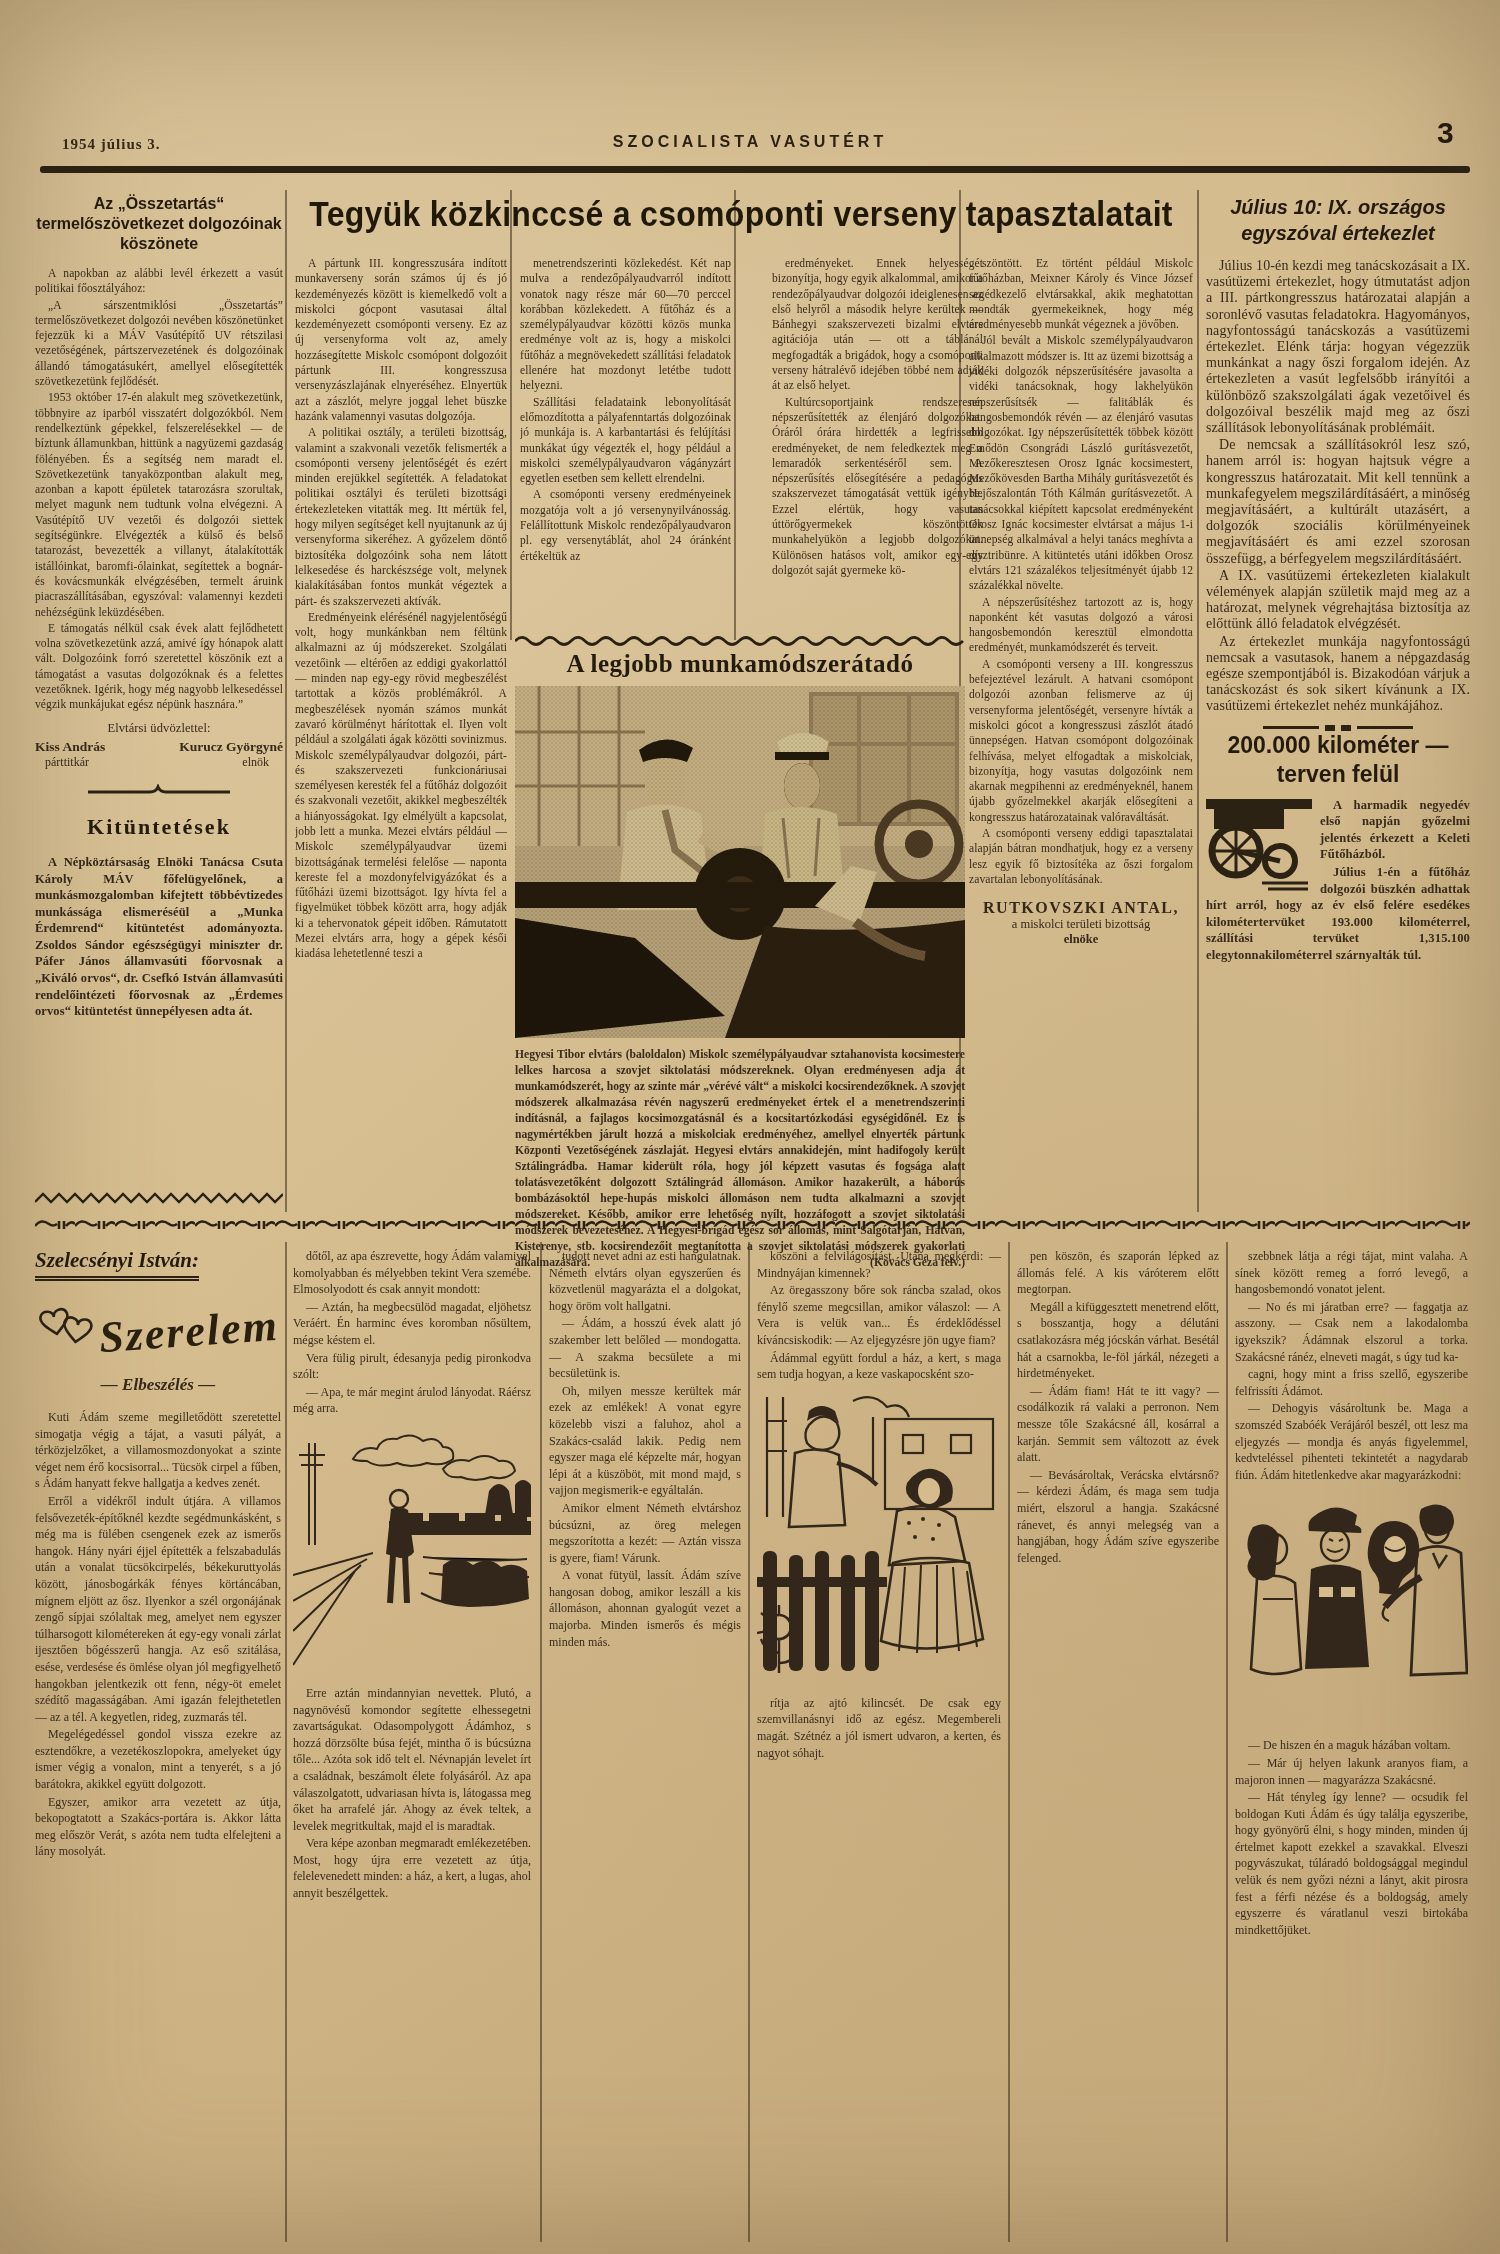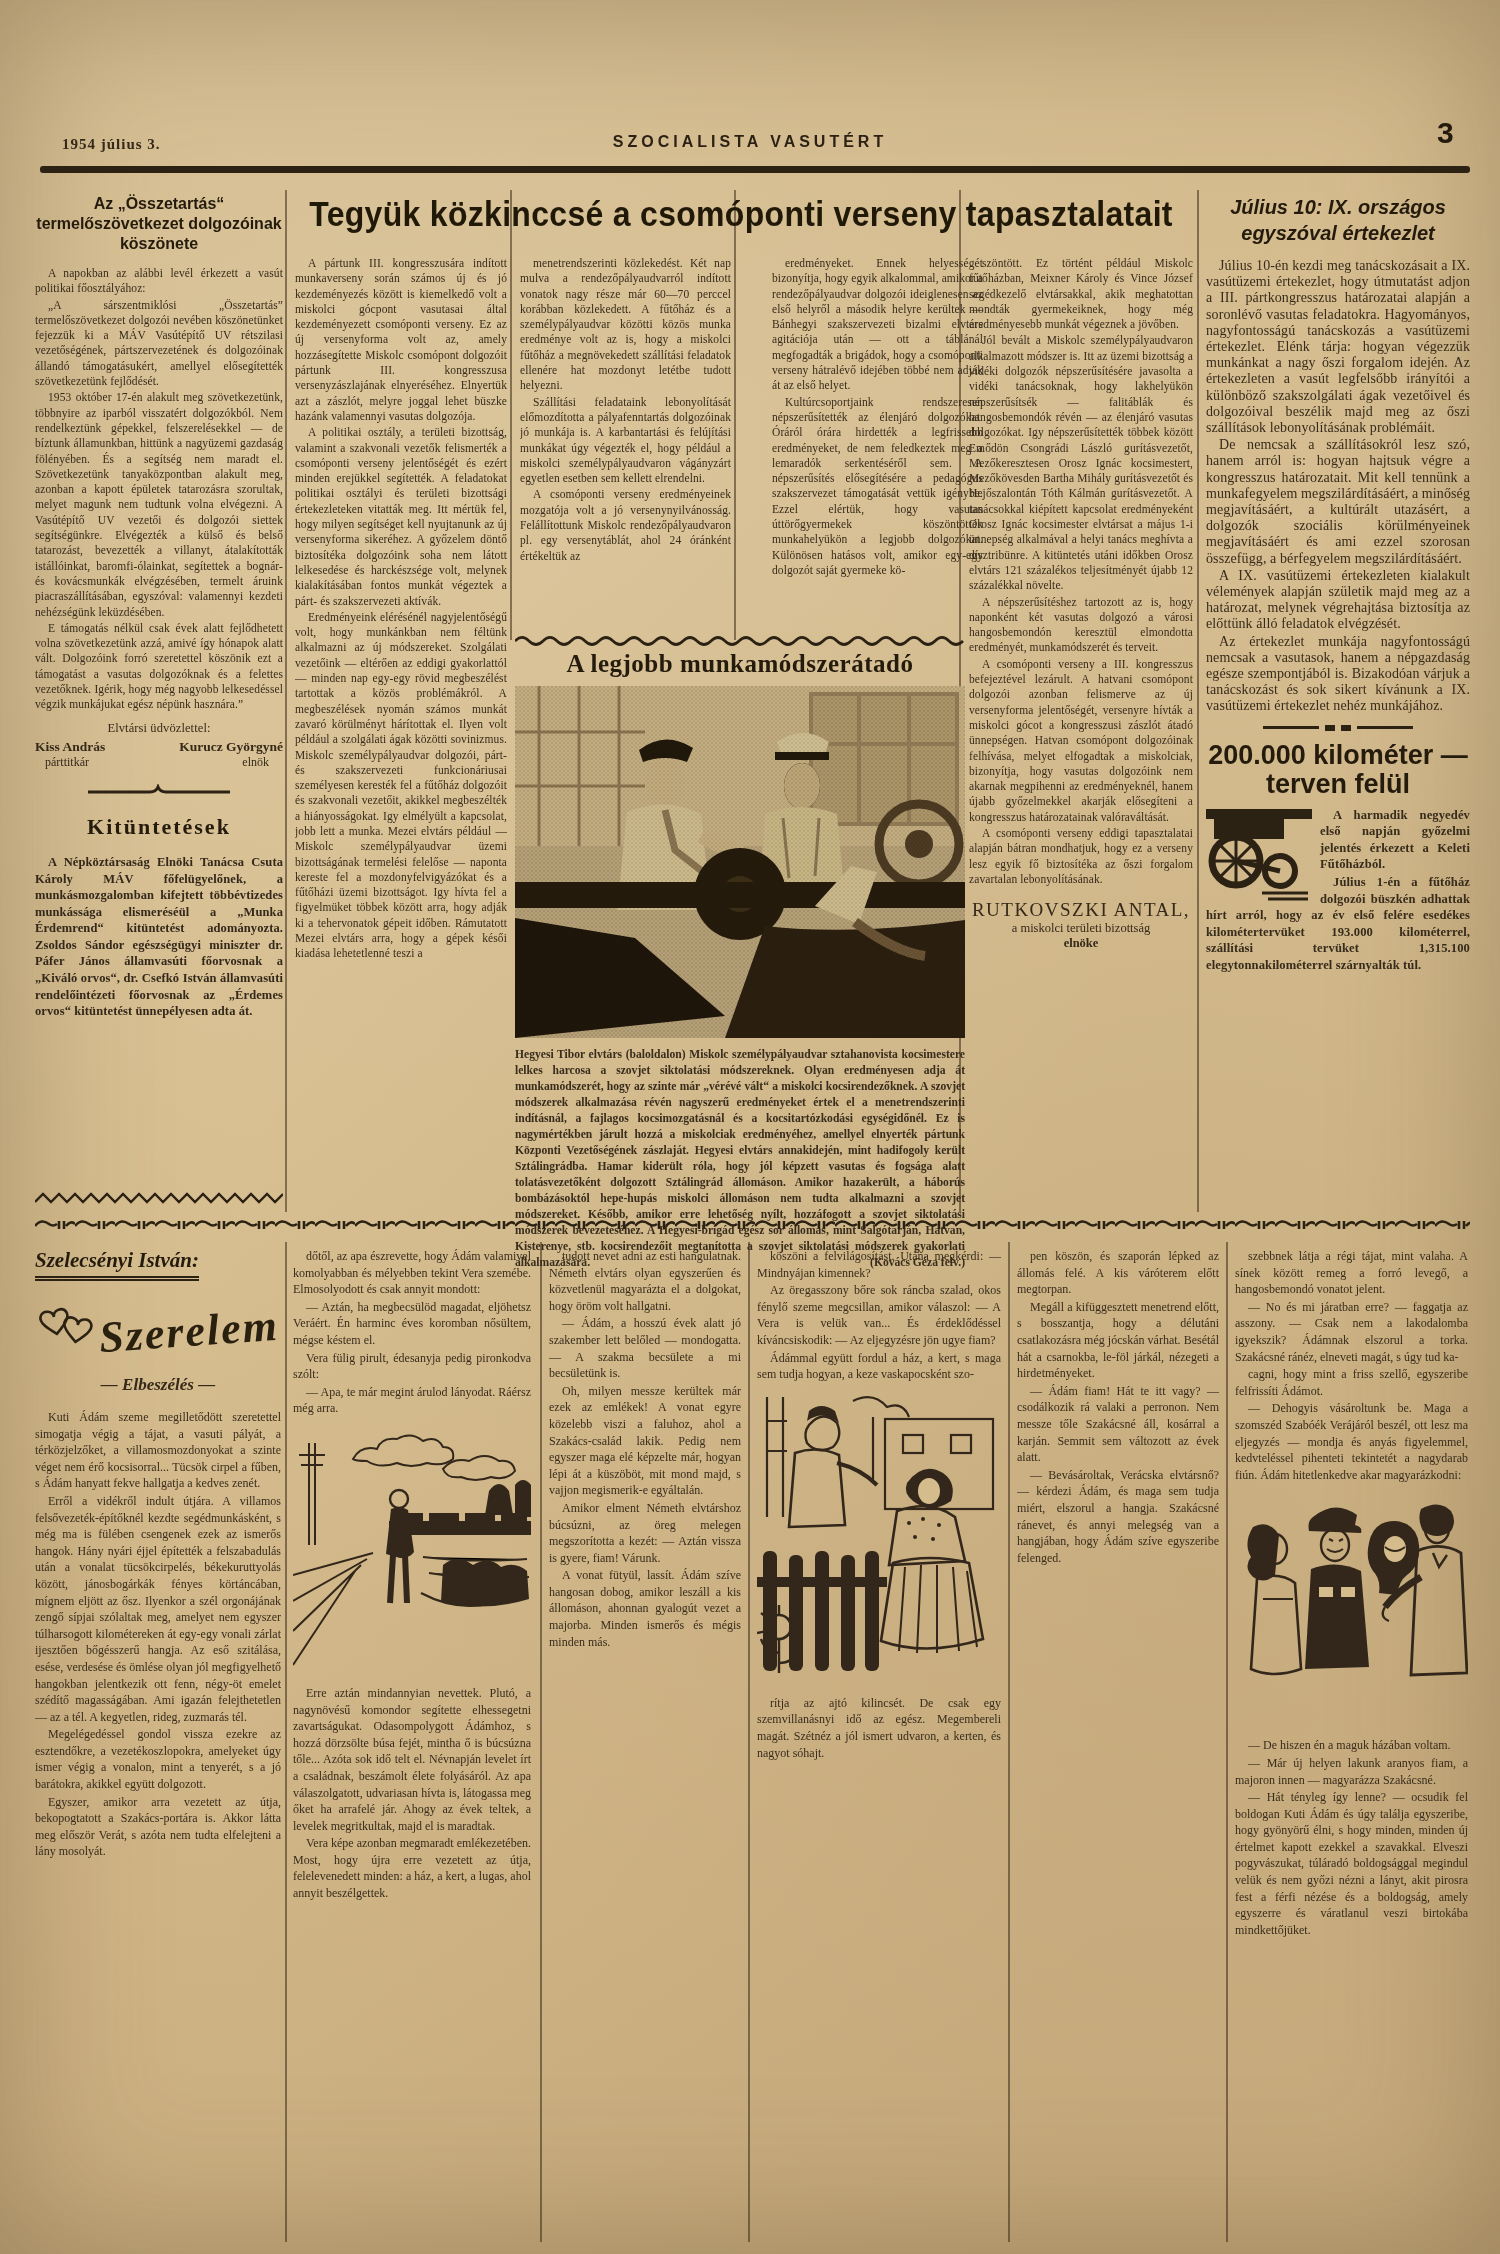--- a/index.html
+++ b/index.html
@@ -90,21 +90,21 @@
       <p class="para">Kultúrcsoportjaink rendszeresen népszerűsítették az élenjáró dolgozókat. Óráról órára hirdették a legfrissebb eredményeket, de nem feledkeztek meg a lemaradók serkentéséről sem. A népszerűsítés elősegítésére a pedagógus szakszervezet támogatását vettük igénybe. Ezzel elértük, hogy vasutas úttörőgyermekek köszöntötték munkahelyükön a legjobb dolgozókat. Különösen hatásos volt, amikor egy-egy dolgozót saját gyermeke kö-</p>
     </div>
   <div class="abs col" style="left:969px;top:256px;width:224px;height:952px;">
     <div class="body-txt">
         <p class="para">szöntött. Ez történt például Miskolc fűtőházban, Meixner Károly és Vince József segédkezelő elvtársakkal, akik meghatottan mondták gyermekeiknek, hogy még eredményesebb munkát végeznek a jövőben.</p>
         <p class="para">Jól bevált a Miskolc személypályaudvaron alkalmazott módszer is. Itt az üzemi bizottság a vidéki dolgozók népszerűsítésére javasolta a vidéki tanácsoknak, hogy lakhelyükön népszerűsítsék — falitáblák és hangosbemondók révén — az élenjáró vasutas dolgozókat. Igy népszerűsítették többek között Emődön Csongrádi László gurításvezetőt, Mezőkeresztesen Orosz Ignác kocsimestert, Mezőkövesden Bartha Mihály gurításvezetőt és Hejőszalontán Tóth Kálmán gurításvezetőt. A tanácsokkal kiépített kapcsolat eredményeként Orosz Ignác kocsimester elvtársat a május 1-i ünnepség alkalmával a helyi tanács meghívta a dísztribünre. A kitüntetés utáni időkben Orosz elvtárs 121 százalékos teljesítményét újabb 12 százalékkal növelte.</p>
         <p class="para">A népszerűsítéshez tartozott az is, hogy naponként két vasutas dolgozó a városi hangosbemondón keresztül elmondotta eredményét, munkamódszerét és terveit.</p>
         <p class="para">A csomóponti verseny a III. kongresszus befejeztével lezárult. A hatvani csomópont dolgozói azonban felismerve az új versenyforma jelentőségét, versenyre hívták a miskolci gócot a kongresszusi zászlót átadó ünnepségen. Hatvan csomópont dolgozóinak felhívása, melyet elfogadtak a miskolciak, bizonyítja, hogy vasutas dolgozóink nem akarnak megpihenni az eredményeknél, hanem újabb győzelmekkel akarják elősegíteni a kongresszus határozatainak valóraváltását.</p>
         <p class="para">A csomóponti verseny eddigi tapasztalatai alapján bátran mondhatjuk, hogy ez a verseny lesz egyik fő biztosítéka az őszi forgalom zavartalan lebonyolításának.</p>
       </div>
-    <div class="center" style="margin-top:12px;font-weight:normal;font-size:19px;letter-spacing:1.5px;">RUTKOVSZKI ANTAL,</div>
+    <div class="center" style="margin-top:12px;font-weight:bold;font-size:16px;letter-spacing:1.5px;">RUTKOVSZKI ANTAL,</div>
     <div class="center" style="font-weight:normal;font-size:12.5px;">a miskolci területi bizottság</div>
     <div class="center" style="font-weight:bold;font-size:12.5px;">elnöke</div>
   </div>
 
   <svg class="abs illus" style="left:515px;top:636px;" width="450" height="10" viewBox="0 0 450 10">
     <path d="M0 5 q7 -7 14 0 t14 0 t14 0 t14 0 t14 0 t14 0 t14 0 t14 0 t14 0 t14 0 t14 0 t14 0 t14 0 t14 0 t14 0 t14 0 t14 0 t14 0 t14 0 t14 0 t14 0 t14 0 t14 0 t14 0 t14 0 t14 0 t14 0 t14 0 t14 0 t14 0 t14 0 t14 0" stroke="#2c2214" stroke-width="2.6" fill="none"></path>
   </svg>
   <div class="abs" style="left:515px;top:650px;width:450px;">
     <h2 class="center" style="font-size:25px;color:#241b0d;letter-spacing:0.5px;">A legjobb munkamódszerátadó</h2>
 
@@ -169,21 +169,21 @@
         <p class="para">De nemcsak a szállításokról lesz szó, hanem arról is: hogyan hajtsuk végre a kongresszus határozatait. Mit kell tennünk a munkafegyelem megszilárdításáért, a minőség megjavításáért, a kultúrált utazásért, a dolgozók szociális körülményeinek megjavításáért és ami ezzel szorosan összefügg, a bérfegyelem megszilárdításáért.</p>
         <p class="para">A IX. vasútüzemi értekezleten kialakult vélemények alapján születik majd meg az a határozat, melynek végrehajtása biztosítja az előttünk álló feladatok elvégzését.</p>
         <p class="para">Az értekezlet munkája nagyfontosságú nemcsak a vasutasok, hanem a népgazdaság egésze szempontjából is. Bizakodóan várjuk a tanácskozást és sok sikert kívánunk a IX. vasútüzemi értekezlet nehéz munkájához.</p>
       </div>
     <div style="display:flex;justify-content:center;align-items:center;gap:6px;margin-top:10px;">
       <div class="divider-bar" style="width:56px;"></div>
       <div class="divider-bar" style="width:10px;height:6px;"></div>
       <div class="divider-bar" style="width:10px;height:6px;"></div>
       <div class="divider-bar" style="width:56px;"></div>
     </div>
-    <h2 class="sans center" style="font-size:27px;line-height:29px;margin-top:10px;color:#241b0d;">
+    <h2 class="sans center" style="font-size:23px;line-height:29px;margin-top:0;color:#241b0d;">
       <span>200.000 kilométer —</span><br>
       <span>terven felül</span>
     </h2>
     <div style="margin-top:8px;font-weight:bold;">
       <svg class="illus" width="106" height="94" viewBox="0 0 106 94" style="float:left;margin:2px 8px 2px 0;">
         <rect x="0" y="0" width="106" height="10" fill="#2c2214"></rect>
         <rect x="8" y="8" width="70" height="22" fill="#2c2214"></rect>
         <circle cx="30" cy="52" r="24" fill="none" stroke="#2c2214" stroke-width="7"></circle>
         <g stroke="#2c2214" stroke-width="3">
           <line x1="30" y1="30" x2="30" y2="74"></line>

